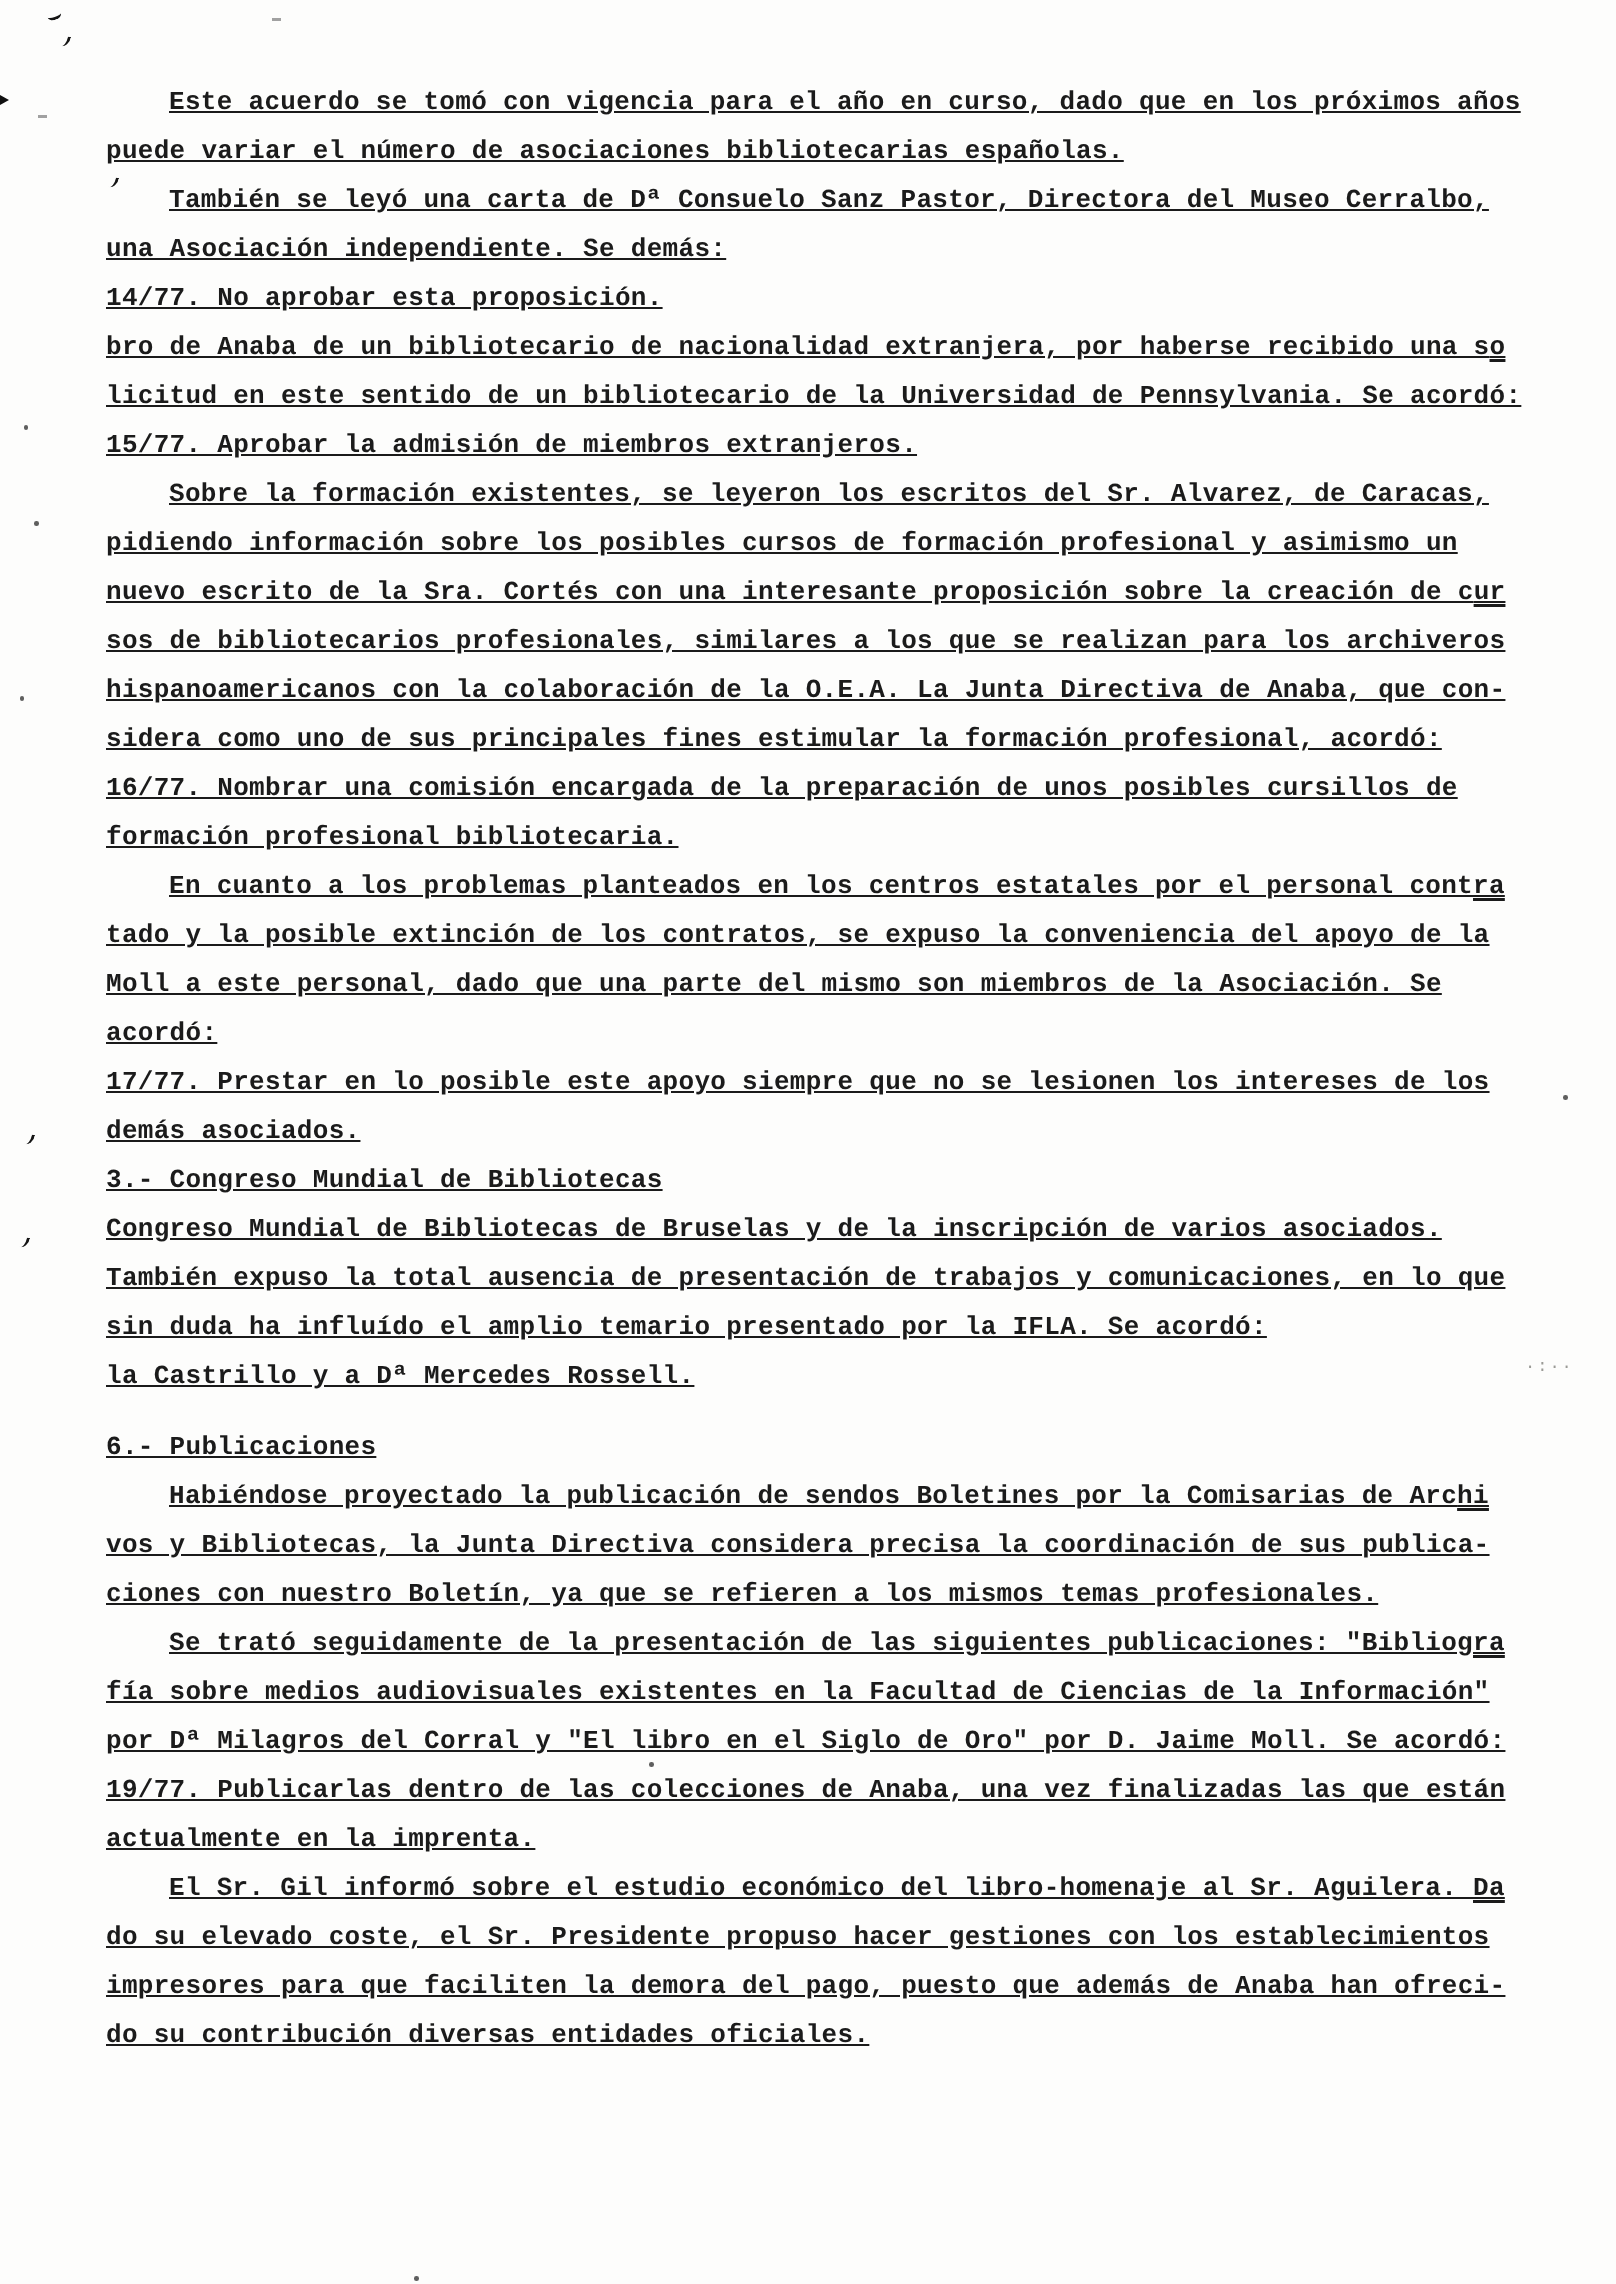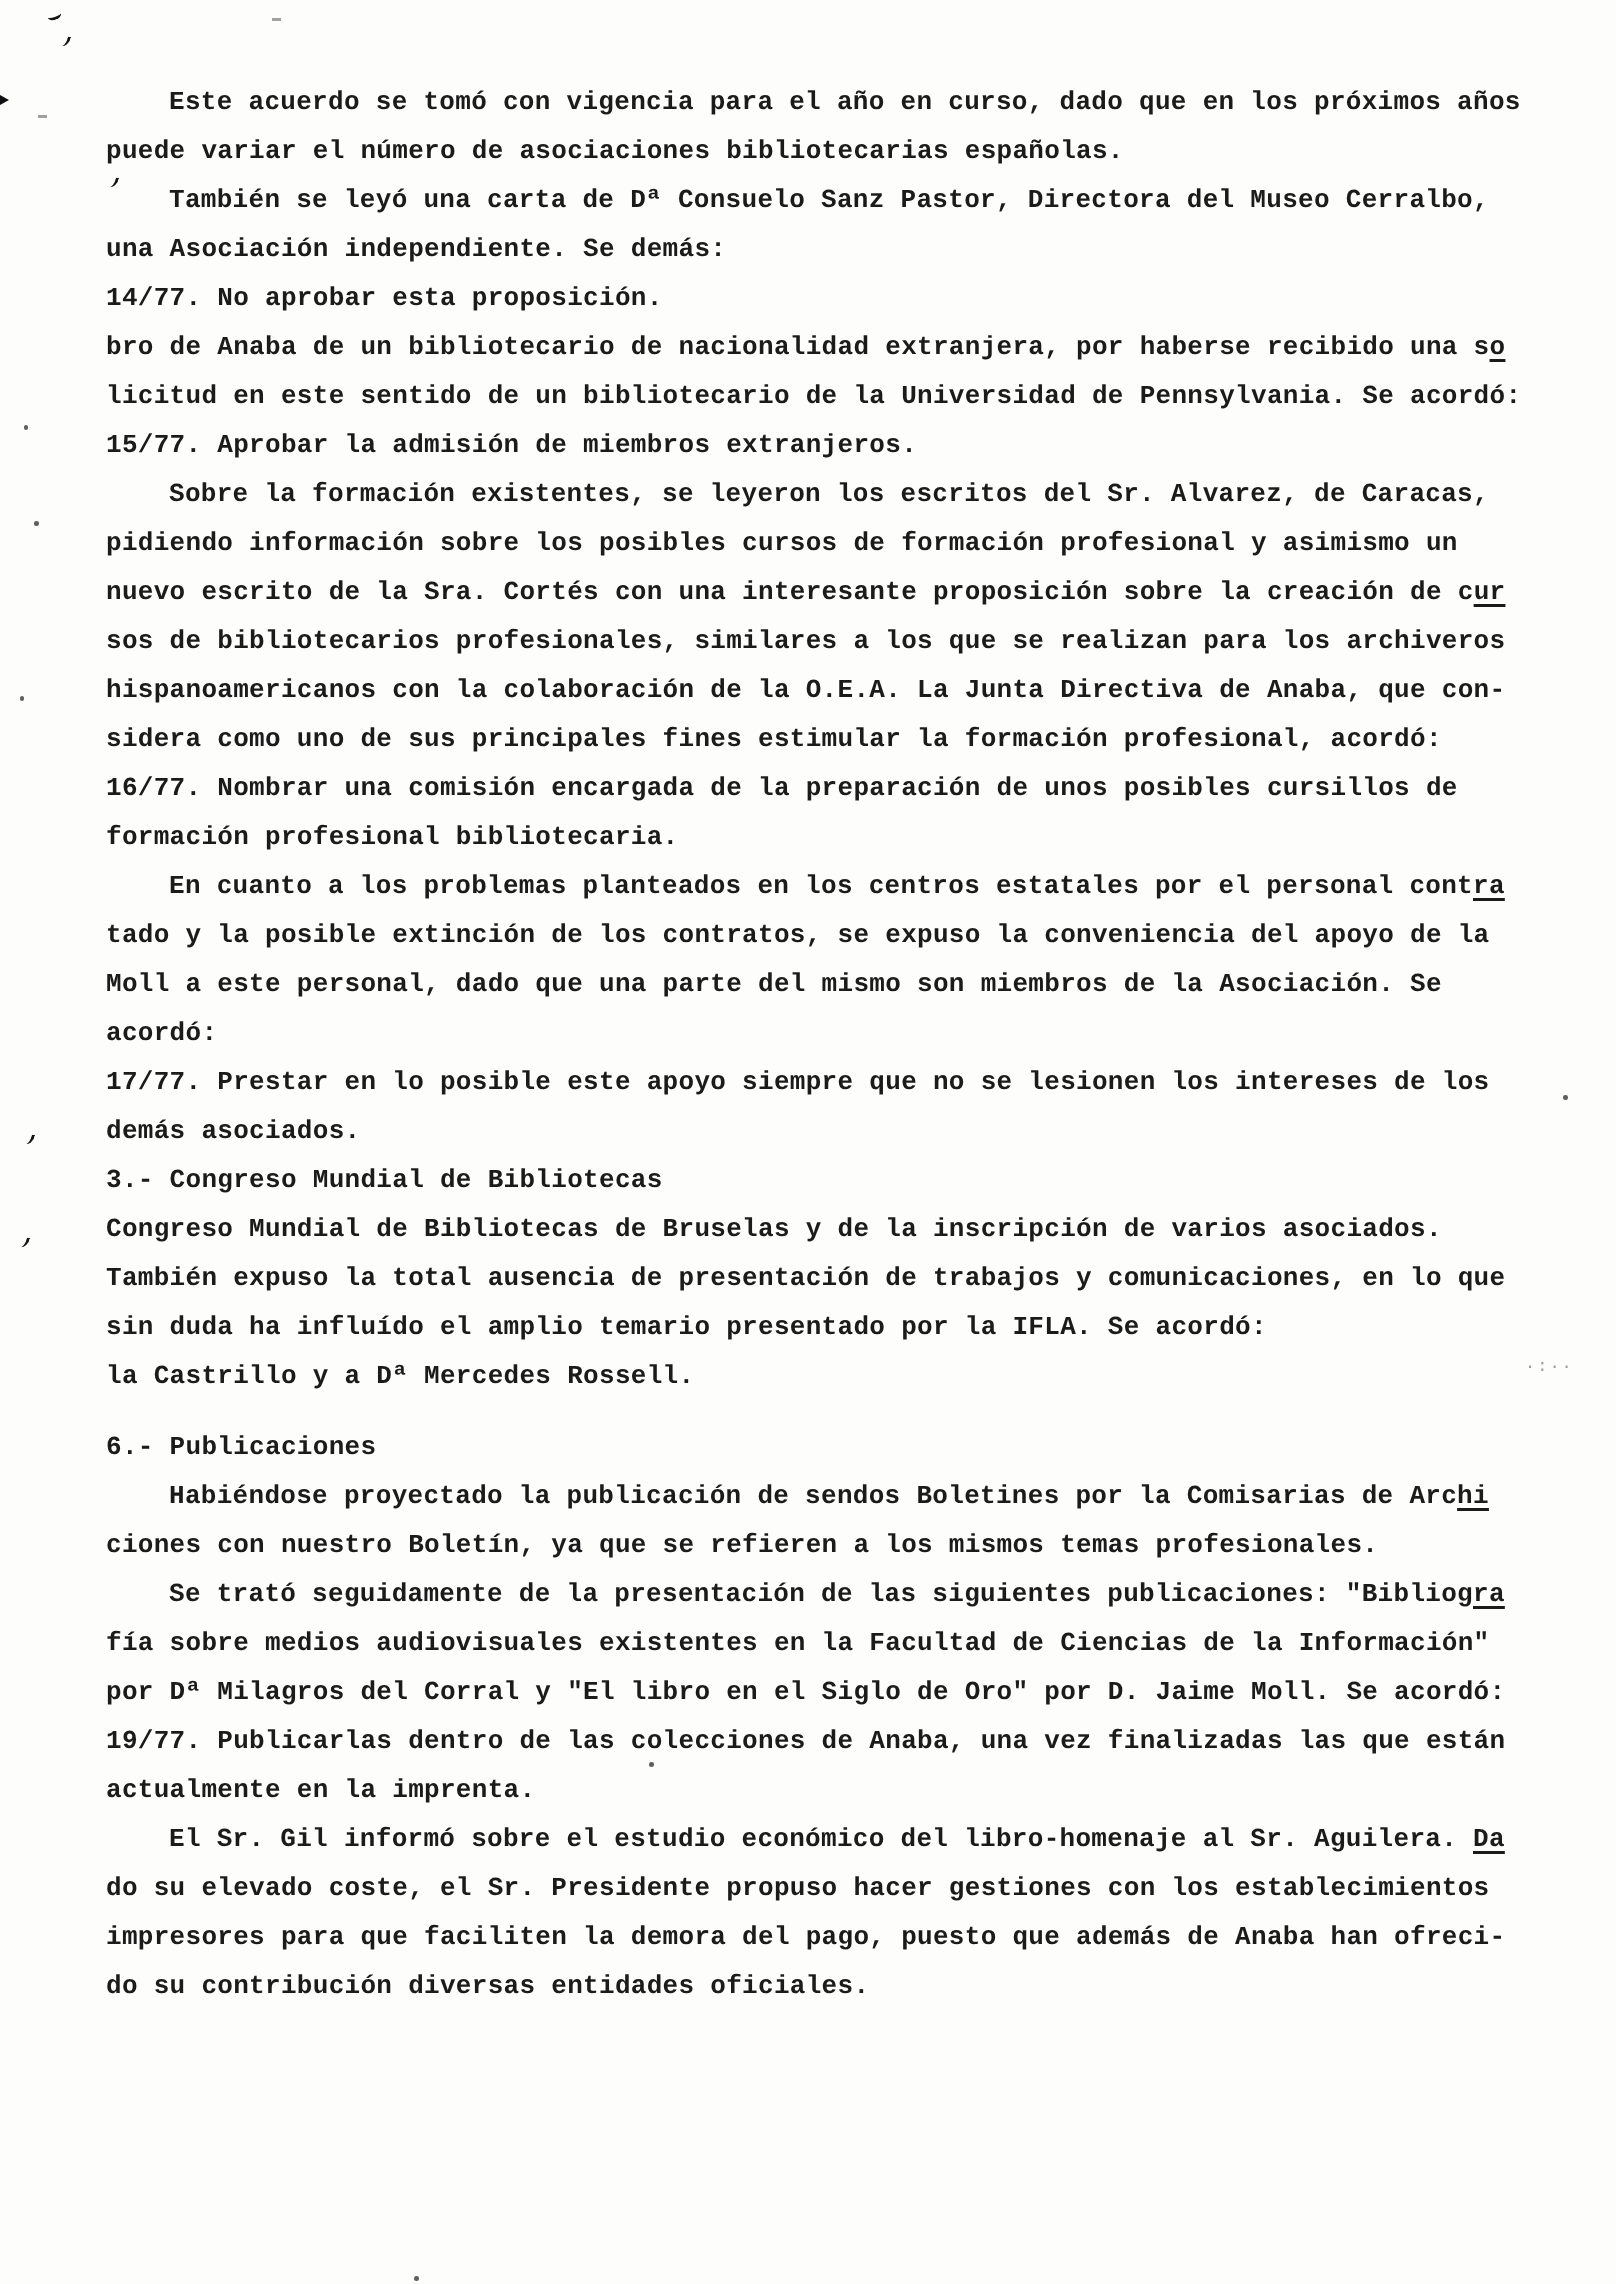--- a/index.html
+++ b/index.html
@@ -17,21 +17,21 @@
     left: 106px;
     top: 78px;
     width: 1473px;
     font-size: 26px;
     font-weight: bold;
     line-height: 49px;
     letter-spacing: 0.3px;
     white-space: nowrap;
     text-rendering: geometricPrecision;
   }
-  .line { height: 49px; }
+  .line { height: 49px; text-decoration: underline; }
   .line.indent { padding-left: 63px; }
   .line.gap { margin-top: 21.5px; }
   .u {
     text-decoration: underline;
     text-decoration-thickness: 2.6px;
     text-underline-offset: 5.2px;
   }
   
   .artifact { position: absolute; }
   .squiggle {
@@ -97,20 +97,21 @@
       <div class="line"><span>acordó:</span></div>
       <div class="line"><span>17/77. Prestar en lo posible este apoyo siempre que no se lesionen los intereses de los</span></div>
       <div class="line"><span>demás asociados.</span></div>
       <div class="line"><span>3.- Congreso Mundial de Bibliotecas</span></div>
       <div class="line"><span>Congreso Mundial de Bibliotecas de Bruselas y de la inscripción de varios asociados.</span></div>
       <div class="line"><span>También expuso la total ausencia de presentación de trabajos y comunicaciones, en lo que</span></div>
       <div class="line"><span>sin duda ha influído el amplio temario presentado por la IFLA. Se acordó:</span></div>
       <div class="line"><span>la Castrillo y a Dª Mercedes Rossell.</span></div>
       <div class="line gap"><span>6.- Publicaciones</span></div>
       <div class="line indent"><span>Habiéndose proyectado la publicación de sendos Boletines por la Comisarias de Arc</span><span class="u">hi</span></div>
+      <div class="line"><span>vos y Bibliotecas, la Junta Directiva considera precisa la coordinación de sus publica-</span></div>
       <div class="line"><span>ciones con nuestro Boletín, ya que se refieren a los mismos temas profesionales.</span></div>
       <div class="line indent"><span>Se trató seguidamente de la presentación de las siguientes publicaciones: "Bibliog</span><span class="u">ra</span></div>
       <div class="line"><span>fía sobre medios audiovisuales existentes en la Facultad de Ciencias de la Información"</span></div>
       <div class="line"><span>por Dª Milagros del Corral y "El libro en el Siglo de Oro" por D. Jaime Moll. Se acordó:</span></div>
       <div class="line"><span>19/77. Publicarlas dentro de las colecciones de Anaba, una vez finalizadas las que están</span></div>
       <div class="line"><span>actualmente en la imprenta.</span></div>
       <div class="line indent"><span>El Sr. Gil informó sobre el estudio económico del libro-homenaje al Sr. Aguilera. </span><span class="u">Da</span></div>
       <div class="line"><span>do su elevado coste, el Sr. Presidente propuso hacer gestiones con los establecimientos</span></div>
       <div class="line"><span>impresores para que faciliten la demora del pago, puesto que además de Anaba han ofreci-</span></div>
       <div class="line"><span>do su contribución diversas entidades oficiales.</span></div>

